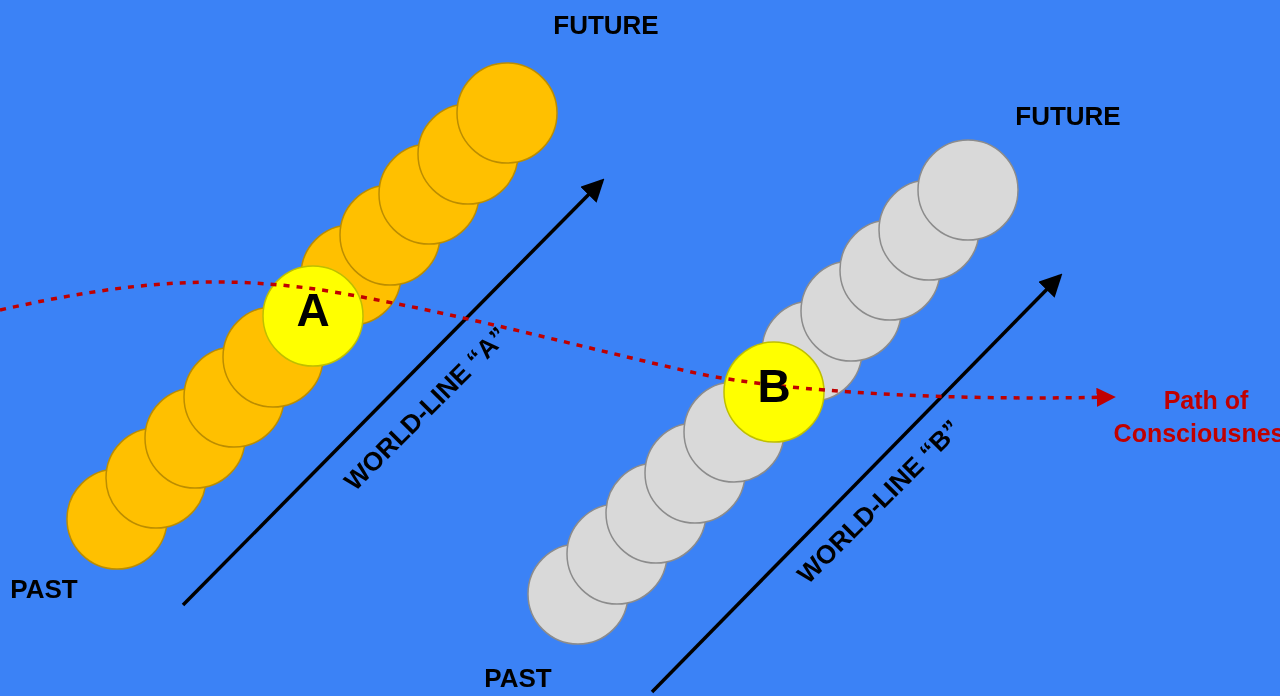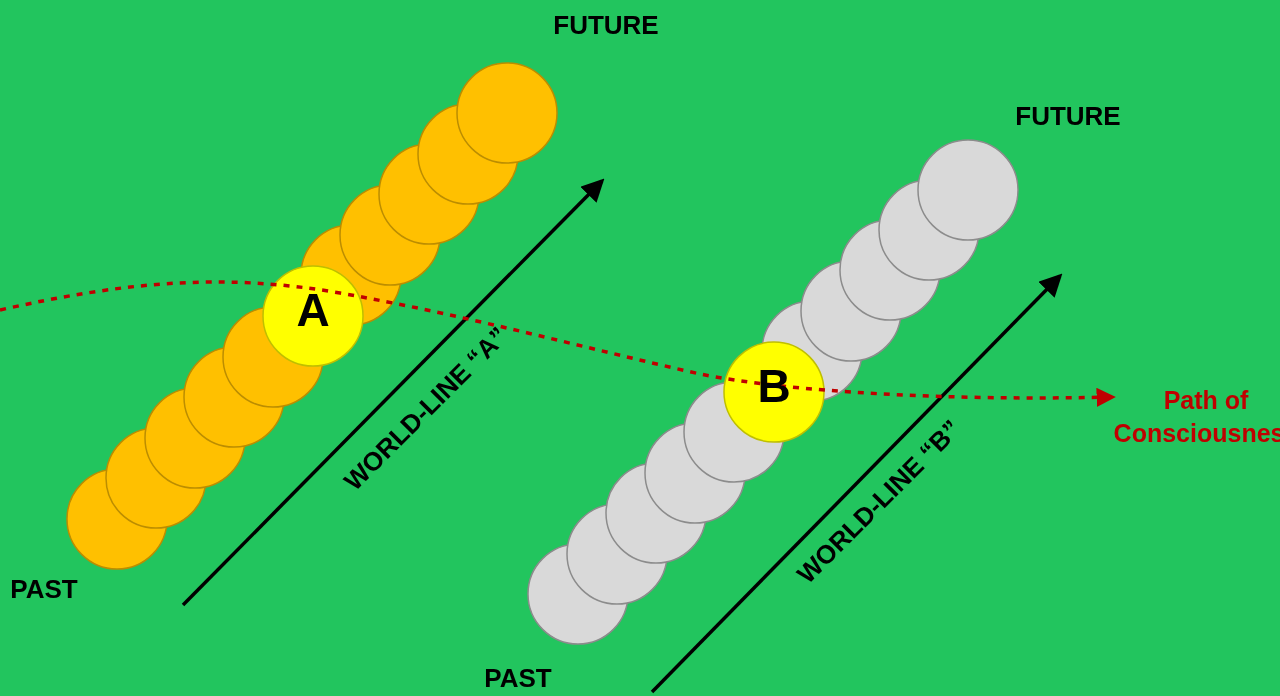--- a/index.html
+++ b/index.html
@@ -4,21 +4,21 @@
 <style>
   html, body {
     margin: 0;
     padding: 0;
     background: #ffffff;
   }
   .canvas {
     position: relative;
     width: 1280px;
     height: 696px;
-    background: #22c55e;
+    background: #3b82f6;
     overflow: hidden;
     font-family: "Liberation Sans", sans-serif;
   }
   svg { display: block; }
   .caption {
     font-family: "Liberation Sans", sans-serif;
     font-weight: bold;
     font-size: 26px;
   }
   .axis-label {

